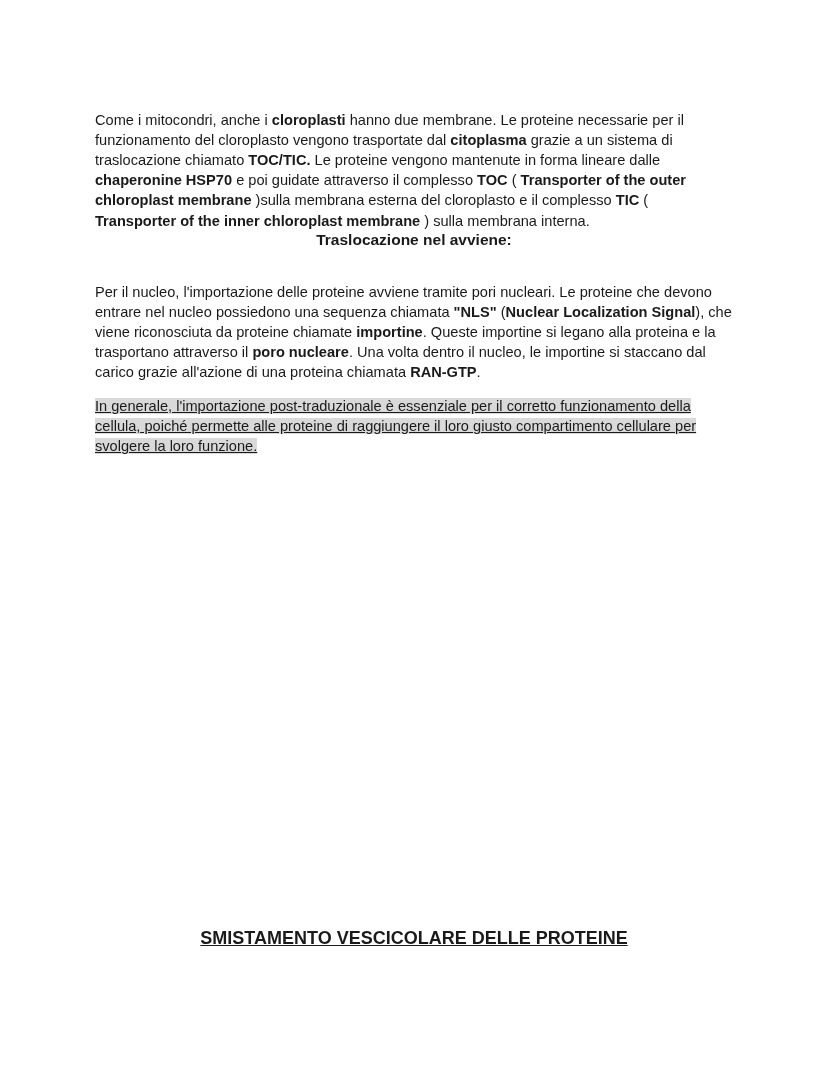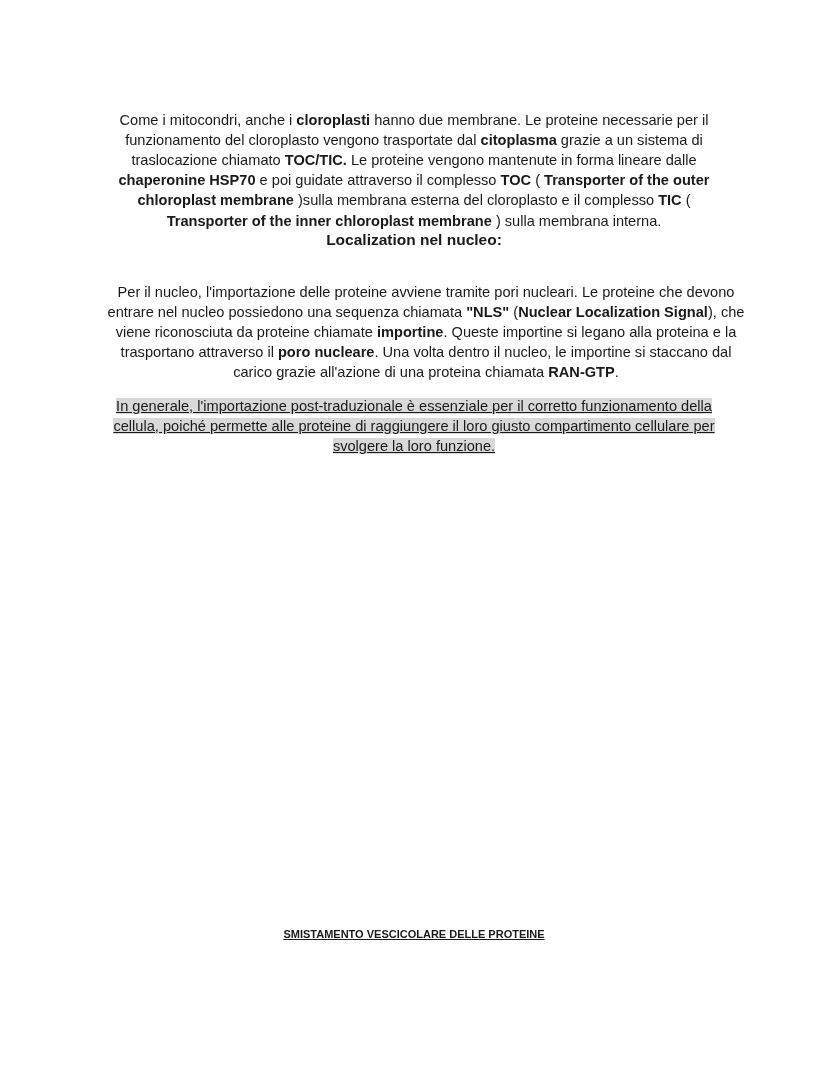--- a/index.html
+++ b/index.html
@@ -2,40 +2,40 @@
 <html><head>
   <meta charset="utf-8">
   <style>
     html, body { margin: 0; padding: 0; background: #ffffff; }
     body {
       width: 828px; height: 1071px; position: relative; overflow: hidden;
       font-family: "Liberation Sans", sans-serif; color: #1a1a1a;
     }
     .para {
       position: absolute; left: 95px; width: 638px;
-      text-align: center; font-size: 14.6px; line-height: 20.2px;
+      font-size: 14.6px; line-height: 20.2px;
     }
     .p1 { top: 95px; }
     .heading {
       position: absolute; left: 95px; width: 638px; top: 231px;
       text-align: center; font-size: 15.5px; font-weight: bold;
     }
-    .p2 { top: 267px; margin-left: 12px; }
+    .p2 { top: 267px; }
     .p3 { top: 381px; text-decoration: underline; }
     .hl { background: #d9d9d9; }
     .section-title {
       position: absolute; left: 95px; width: 638px; top: 928px;
-      text-align: center; font-size: 11px; font-weight: bold; text-decoration: underline;
+      text-align: center; font-size: 18px; font-weight: bold; text-decoration: underline;
     }
     b { font-weight: bold; }
   </style>
 </head>
 <body>
 
 <p class="para p1"><span>Come i mitocondri, anche i </span><b>cloroplasti</b><span> hanno due membrane. Le proteine necessarie per il funzionamento del cloroplasto vengono trasportate dal </span><b>citoplasma</b><span> grazie a un sistema di traslocazione chiamato </span><b>TOC/TIC.</b><span> Le proteine vengono mantenute in forma lineare dalle </span><b>chaperonine HSP70</b><span> e poi guidate attraverso il complesso </span><b>TOC</b><span> ( </span><b>Transporter of the outer chloroplast membrane</b><span> )sulla membrana esterna del cloroplasto e il complesso </span><b>TIC</b><span> ( </span><b>Transporter of the inner chloroplast membrane</b><span> ) sulla membrana interna.</span></p>
 
-<div class="heading">Localization nel nucleo:</div>
+<div class="heading">Traslocazione nel avviene:</div>
 
 <p class="para p2"><span>Per il nucleo, l'importazione delle proteine avviene tramite pori nucleari. Le proteine che devono entrare nel nucleo possiedono una sequenza chiamata </span><b>"NLS"</b><span> (</span><b>Nuclear Localization Signal</b><span>), che viene riconosciuta da proteine chiamate </span><b>importine</b><span>. Queste importine si legano alla proteina e la trasportano attraverso il </span><b>poro nucleare</b><span>. Una volta dentro il nucleo, le importine si staccano dal carico grazie all'azione di una proteina chiamata </span><b>RAN-GTP</b><span>.</span></p>
 
 <p class="para p3"><span class="hl">In generale, l'importazione post-traduzionale è essenziale per il corretto funzionamento della cellula, poiché permette alle proteine di raggiungere il loro giusto compartimento cellulare per svolgere la loro funzione.</span></p>
 
 <div class="section-title">SMISTAMENTO VESCICOLARE DELLE PROTEINE</div>
 
 </body></html>

